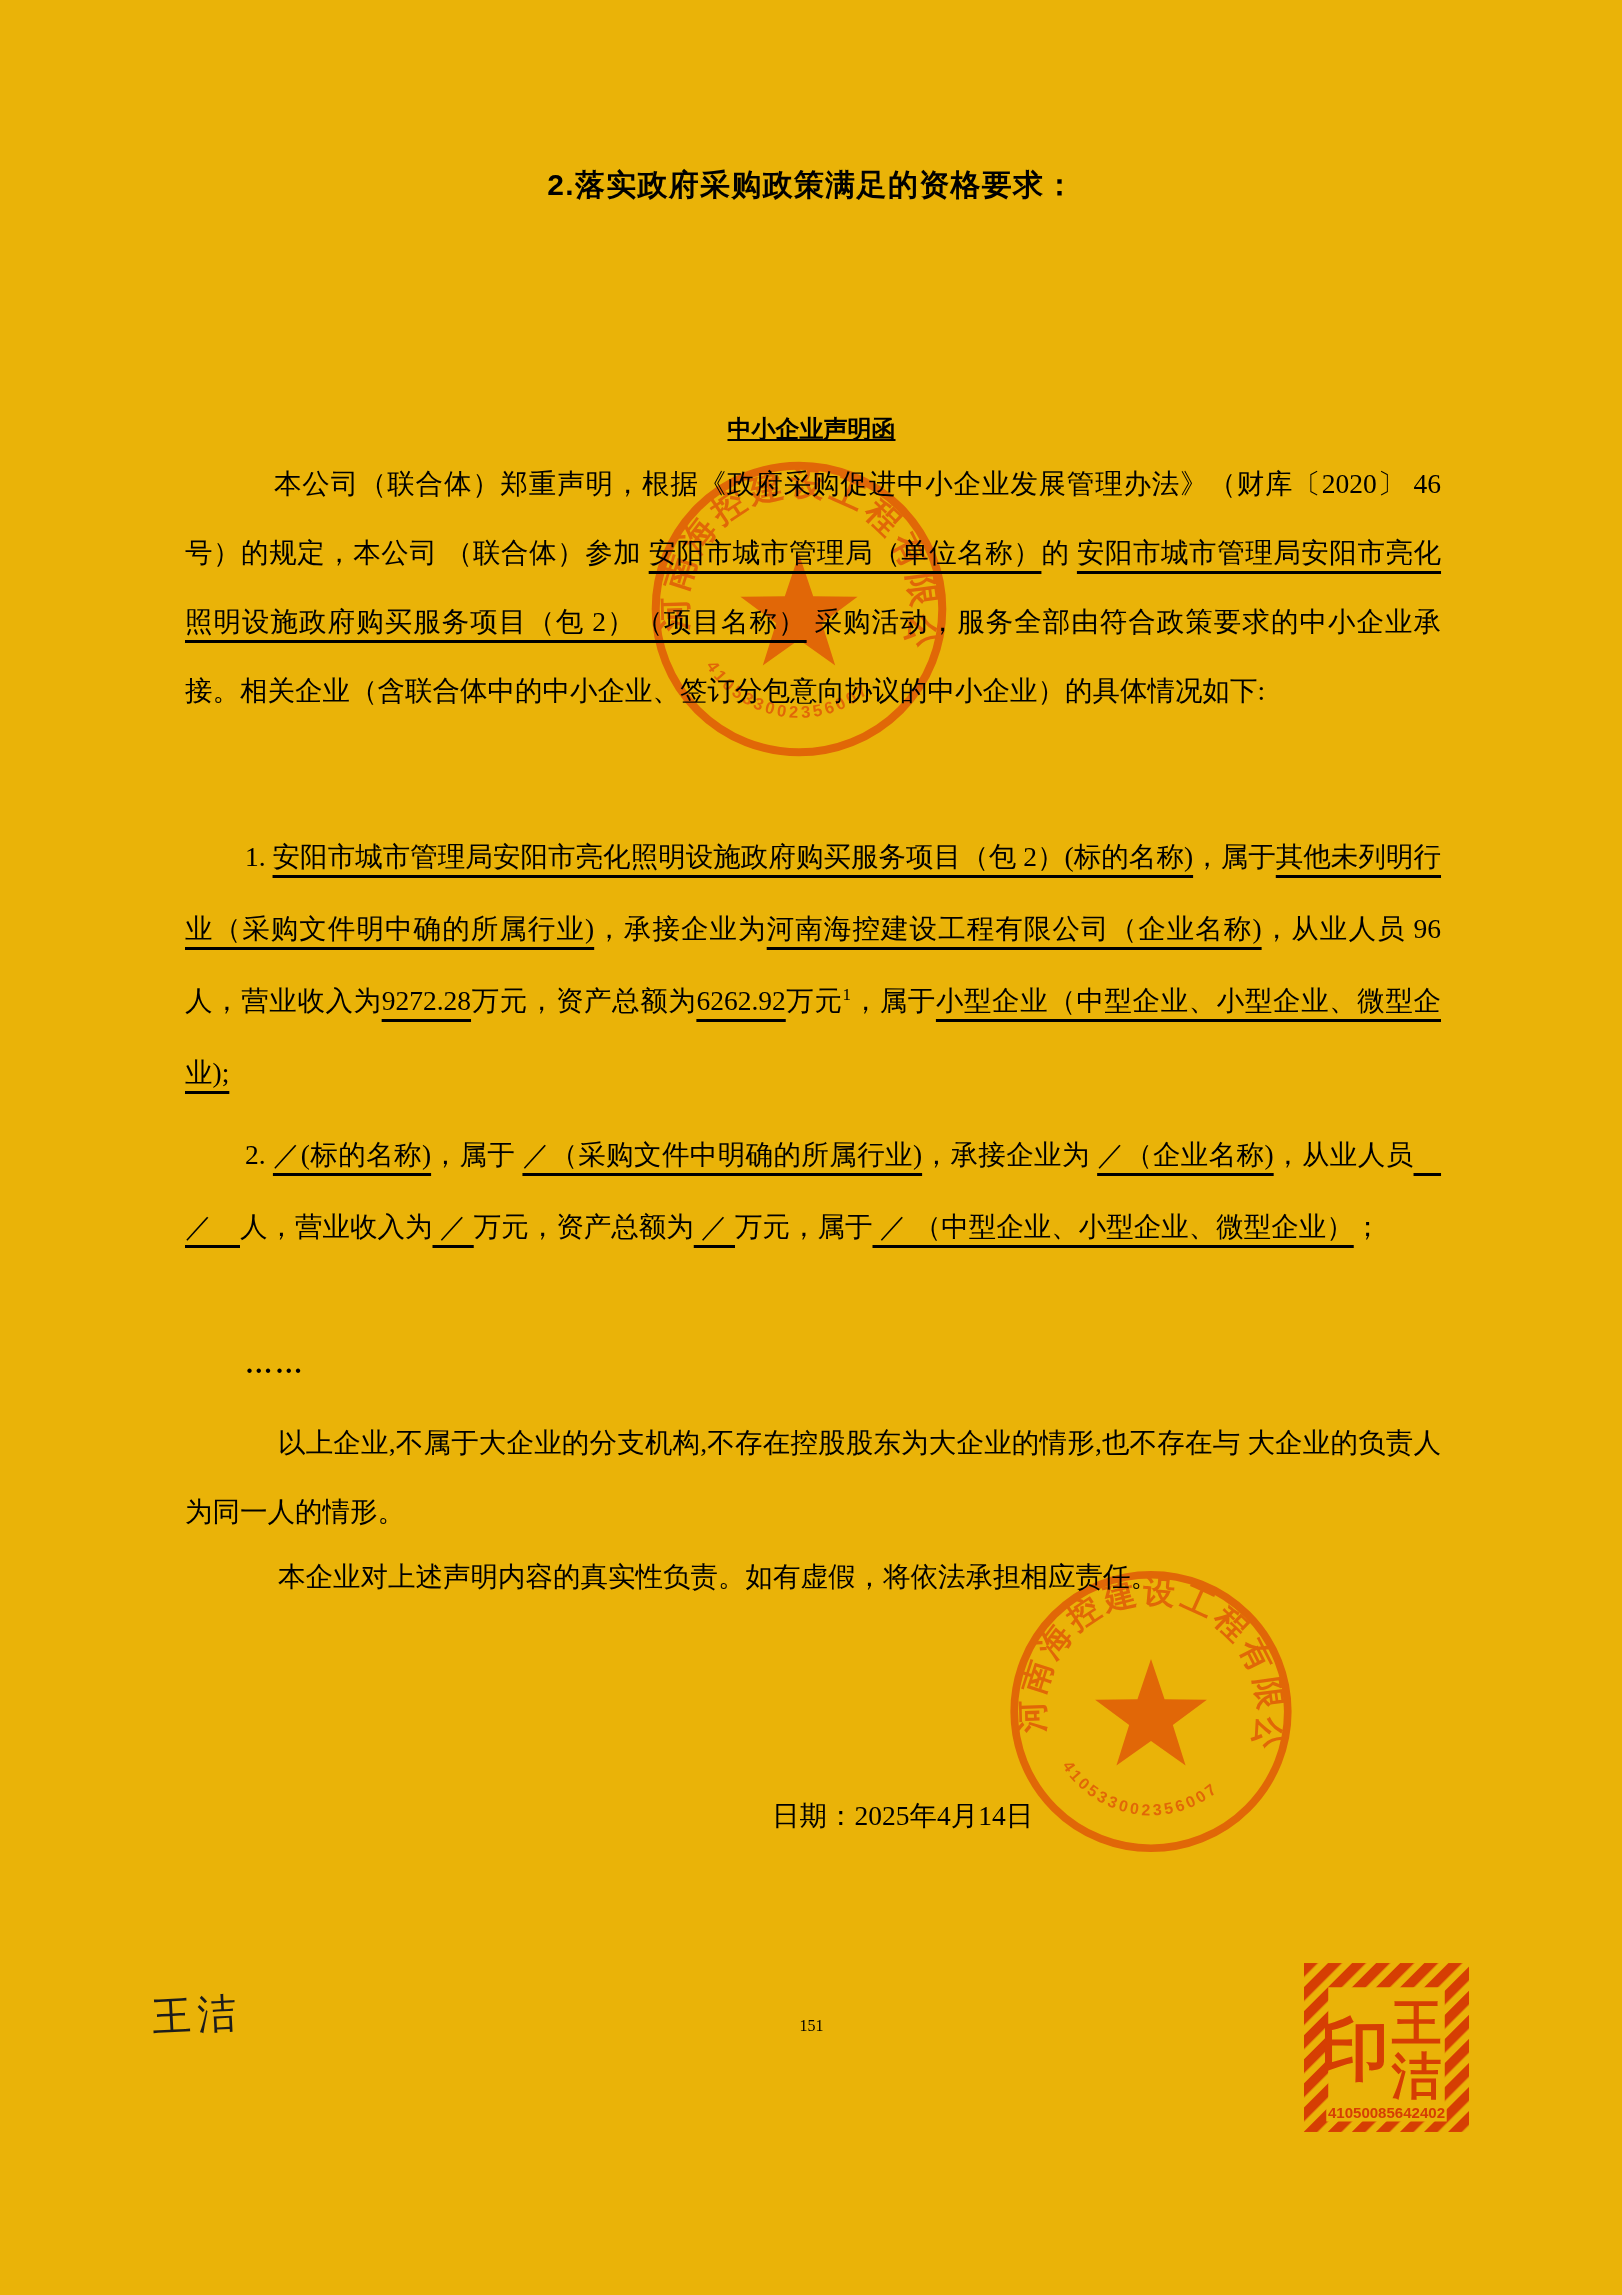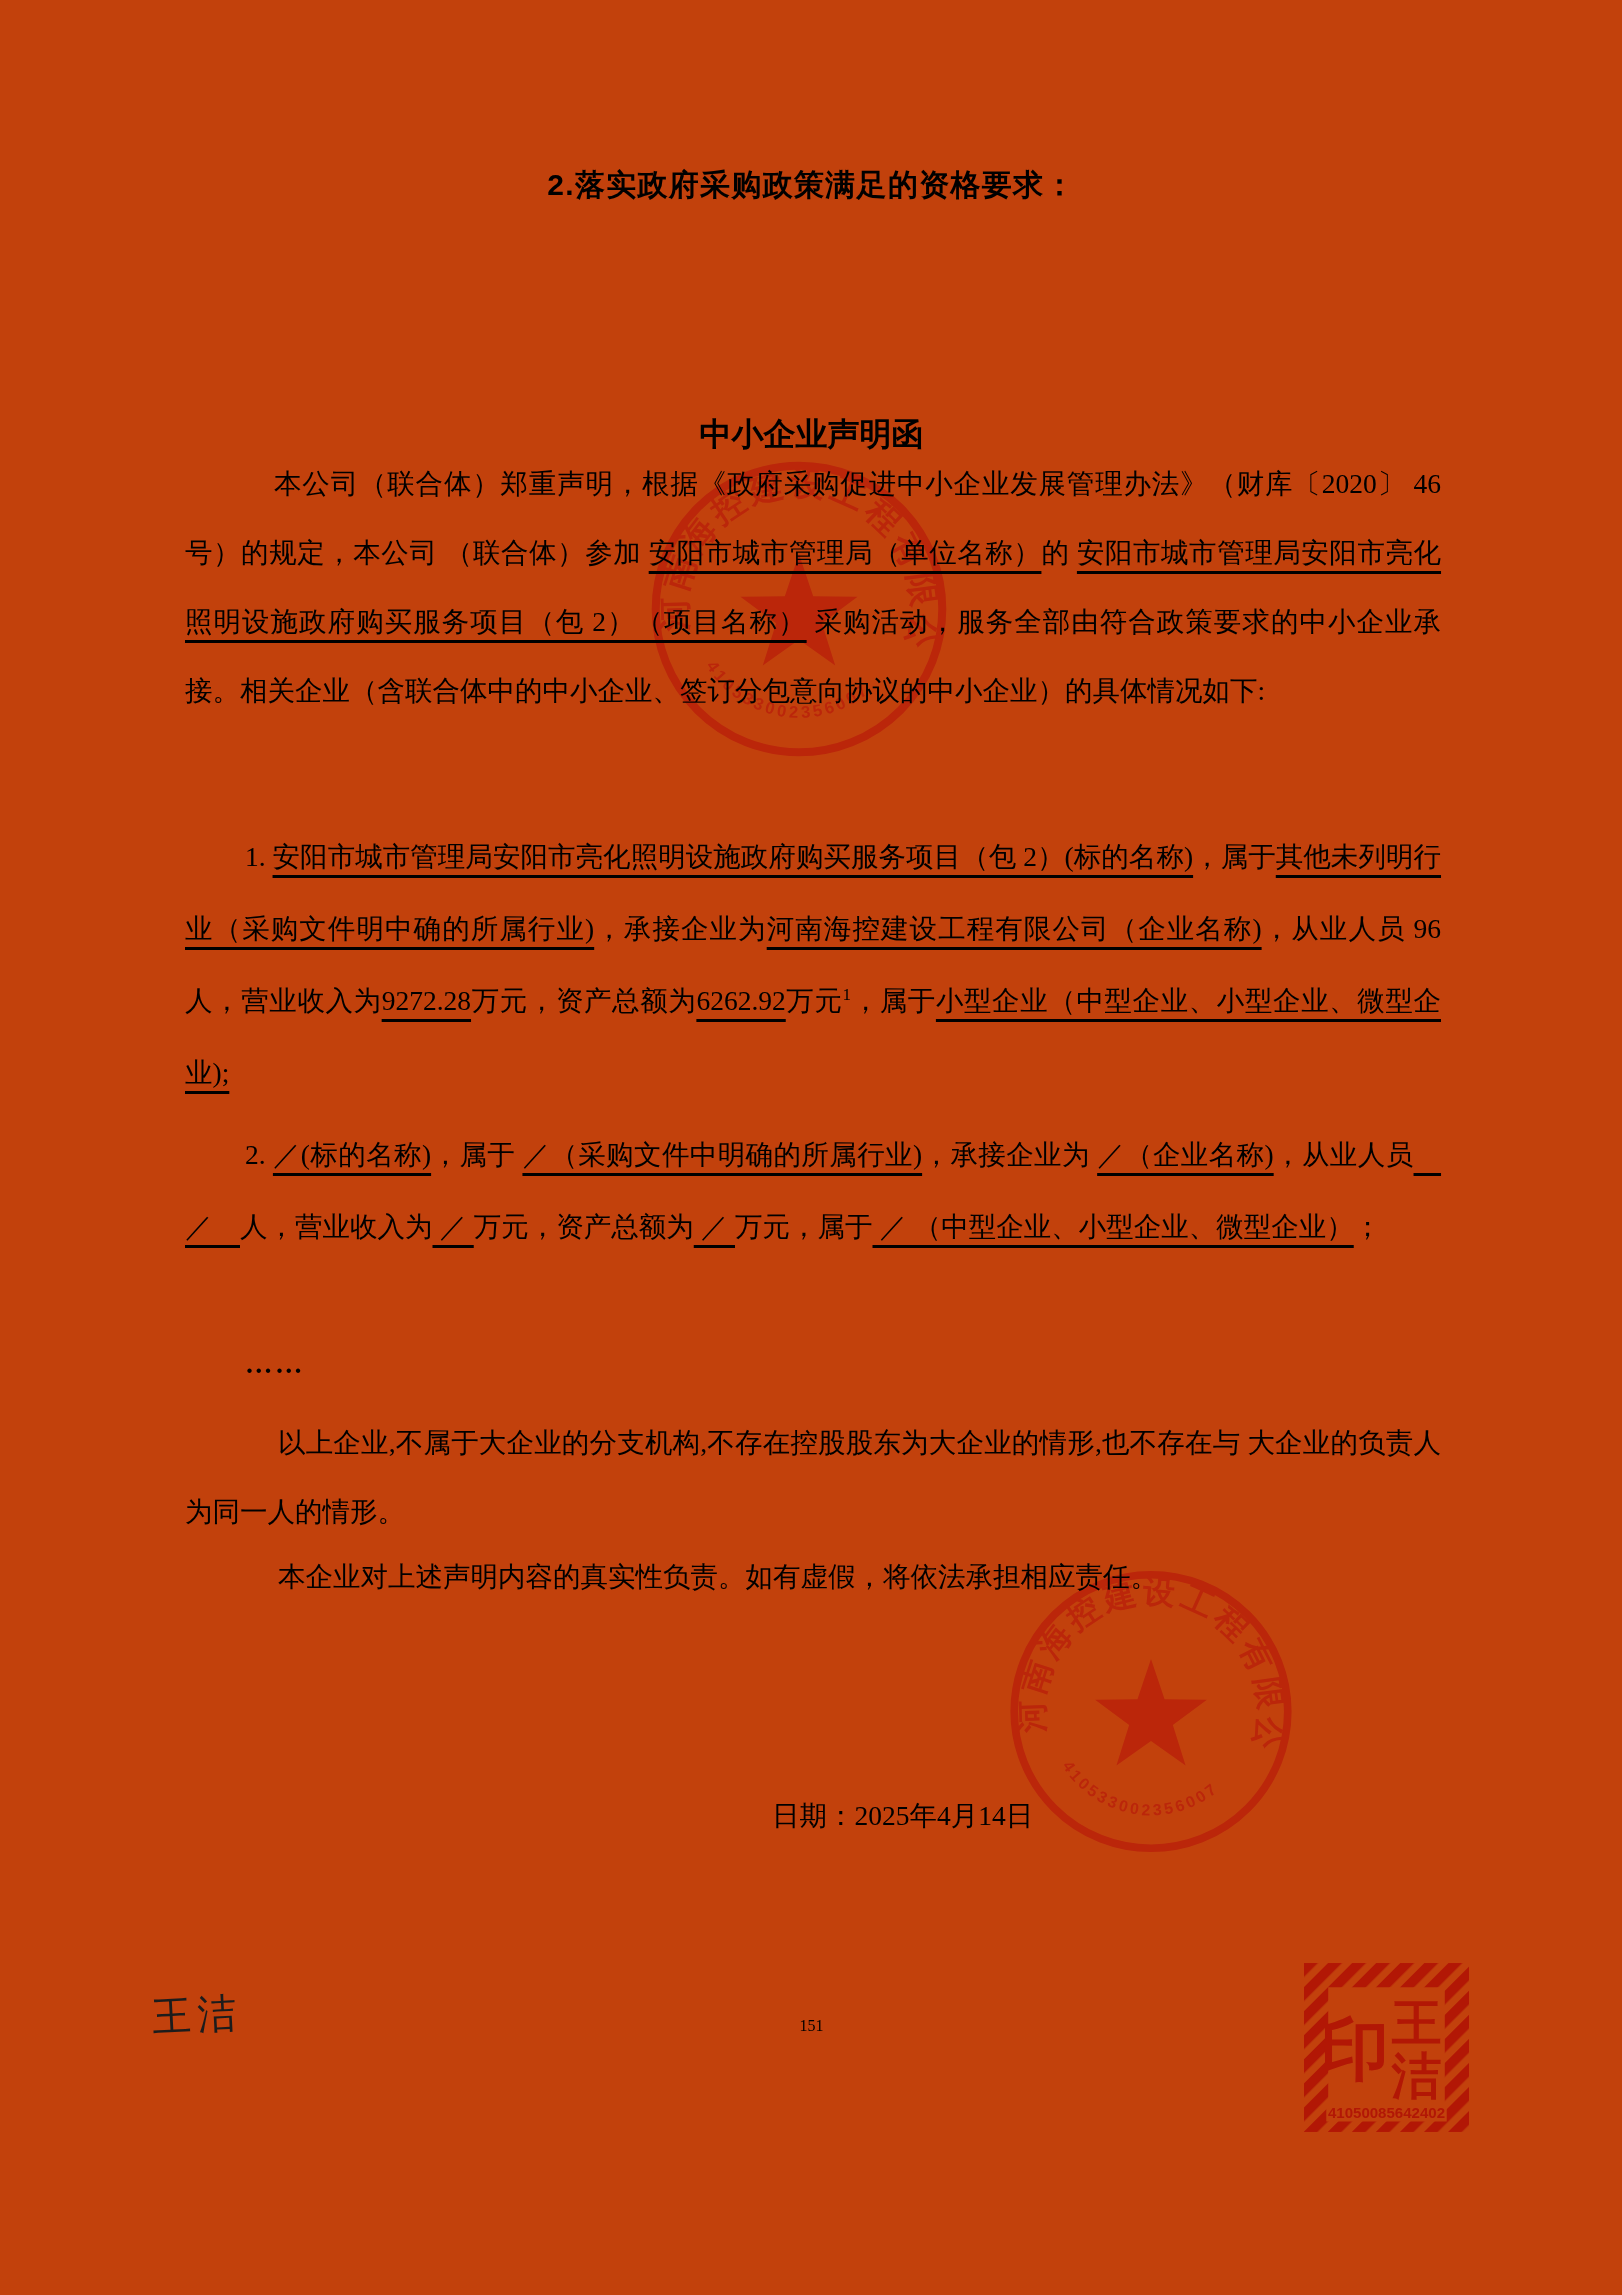--- a/index.html
+++ b/index.html
@@ -1,34 +1,35 @@
 <!DOCTYPE html>
 <html style="font-size:10.5px"><head>
 <meta charset="utf-8">
 <style>
   html,body{margin:0;padding:0;background:#888;}
   .page{
     position:relative;
     width:1623px;height:2295px;
-    background:#c2410c;
+    background:#eab308;
     font-family:"Liberation Serif","DejaVu Serif",serif;
     color:#000;
     overflow:hidden;
   }
   .blk{position:absolute;left:185px;width:1256px;font-size:27.5px;text-align:justify;}
   .heading{
     position:absolute;left:0;width:100%;top:165px;
     text-align:center;font-size:30px;font-weight:700;
     font-family:"Liberation Sans","DejaVu Sans",sans-serif;
     letter-spacing:1.3px;
   }
   .letter-title{
     position:absolute;left:0;width:100%;top:413px;
-    text-align:center;font-size:32px;font-weight:700;
+    text-align:center;font-size:24px;font-weight:700;
     font-family:"Liberation Sans","DejaVu Sans",sans-serif;
+    text-decoration:underline;
   }
   .bold-para{top:265px;line-height:69px;text-indent:58px;font-weight:700;
     font-family:"Liberation Sans","DejaVu Sans",sans-serif;font-size:28px;}
   .para1{top:449px;line-height:69px;text-indent:89px;}
   .item1{top:821px;line-height:72px;text-indent:60px;}
   .item2{top:1119px;line-height:72px;text-indent:60px;}
   .ellipsis{top:1328px;line-height:72px;text-indent:60px;font-weight:700;letter-spacing:2.6px;}
   .above-para{top:1408px;line-height:69px;text-indent:93px;}
   .resp-para{top:1542px;line-height:69px;text-indent:93px;}
   .sign-line{position:absolute;left:772px;top:1729px;font-size:27.5px;line-height:39px;}

